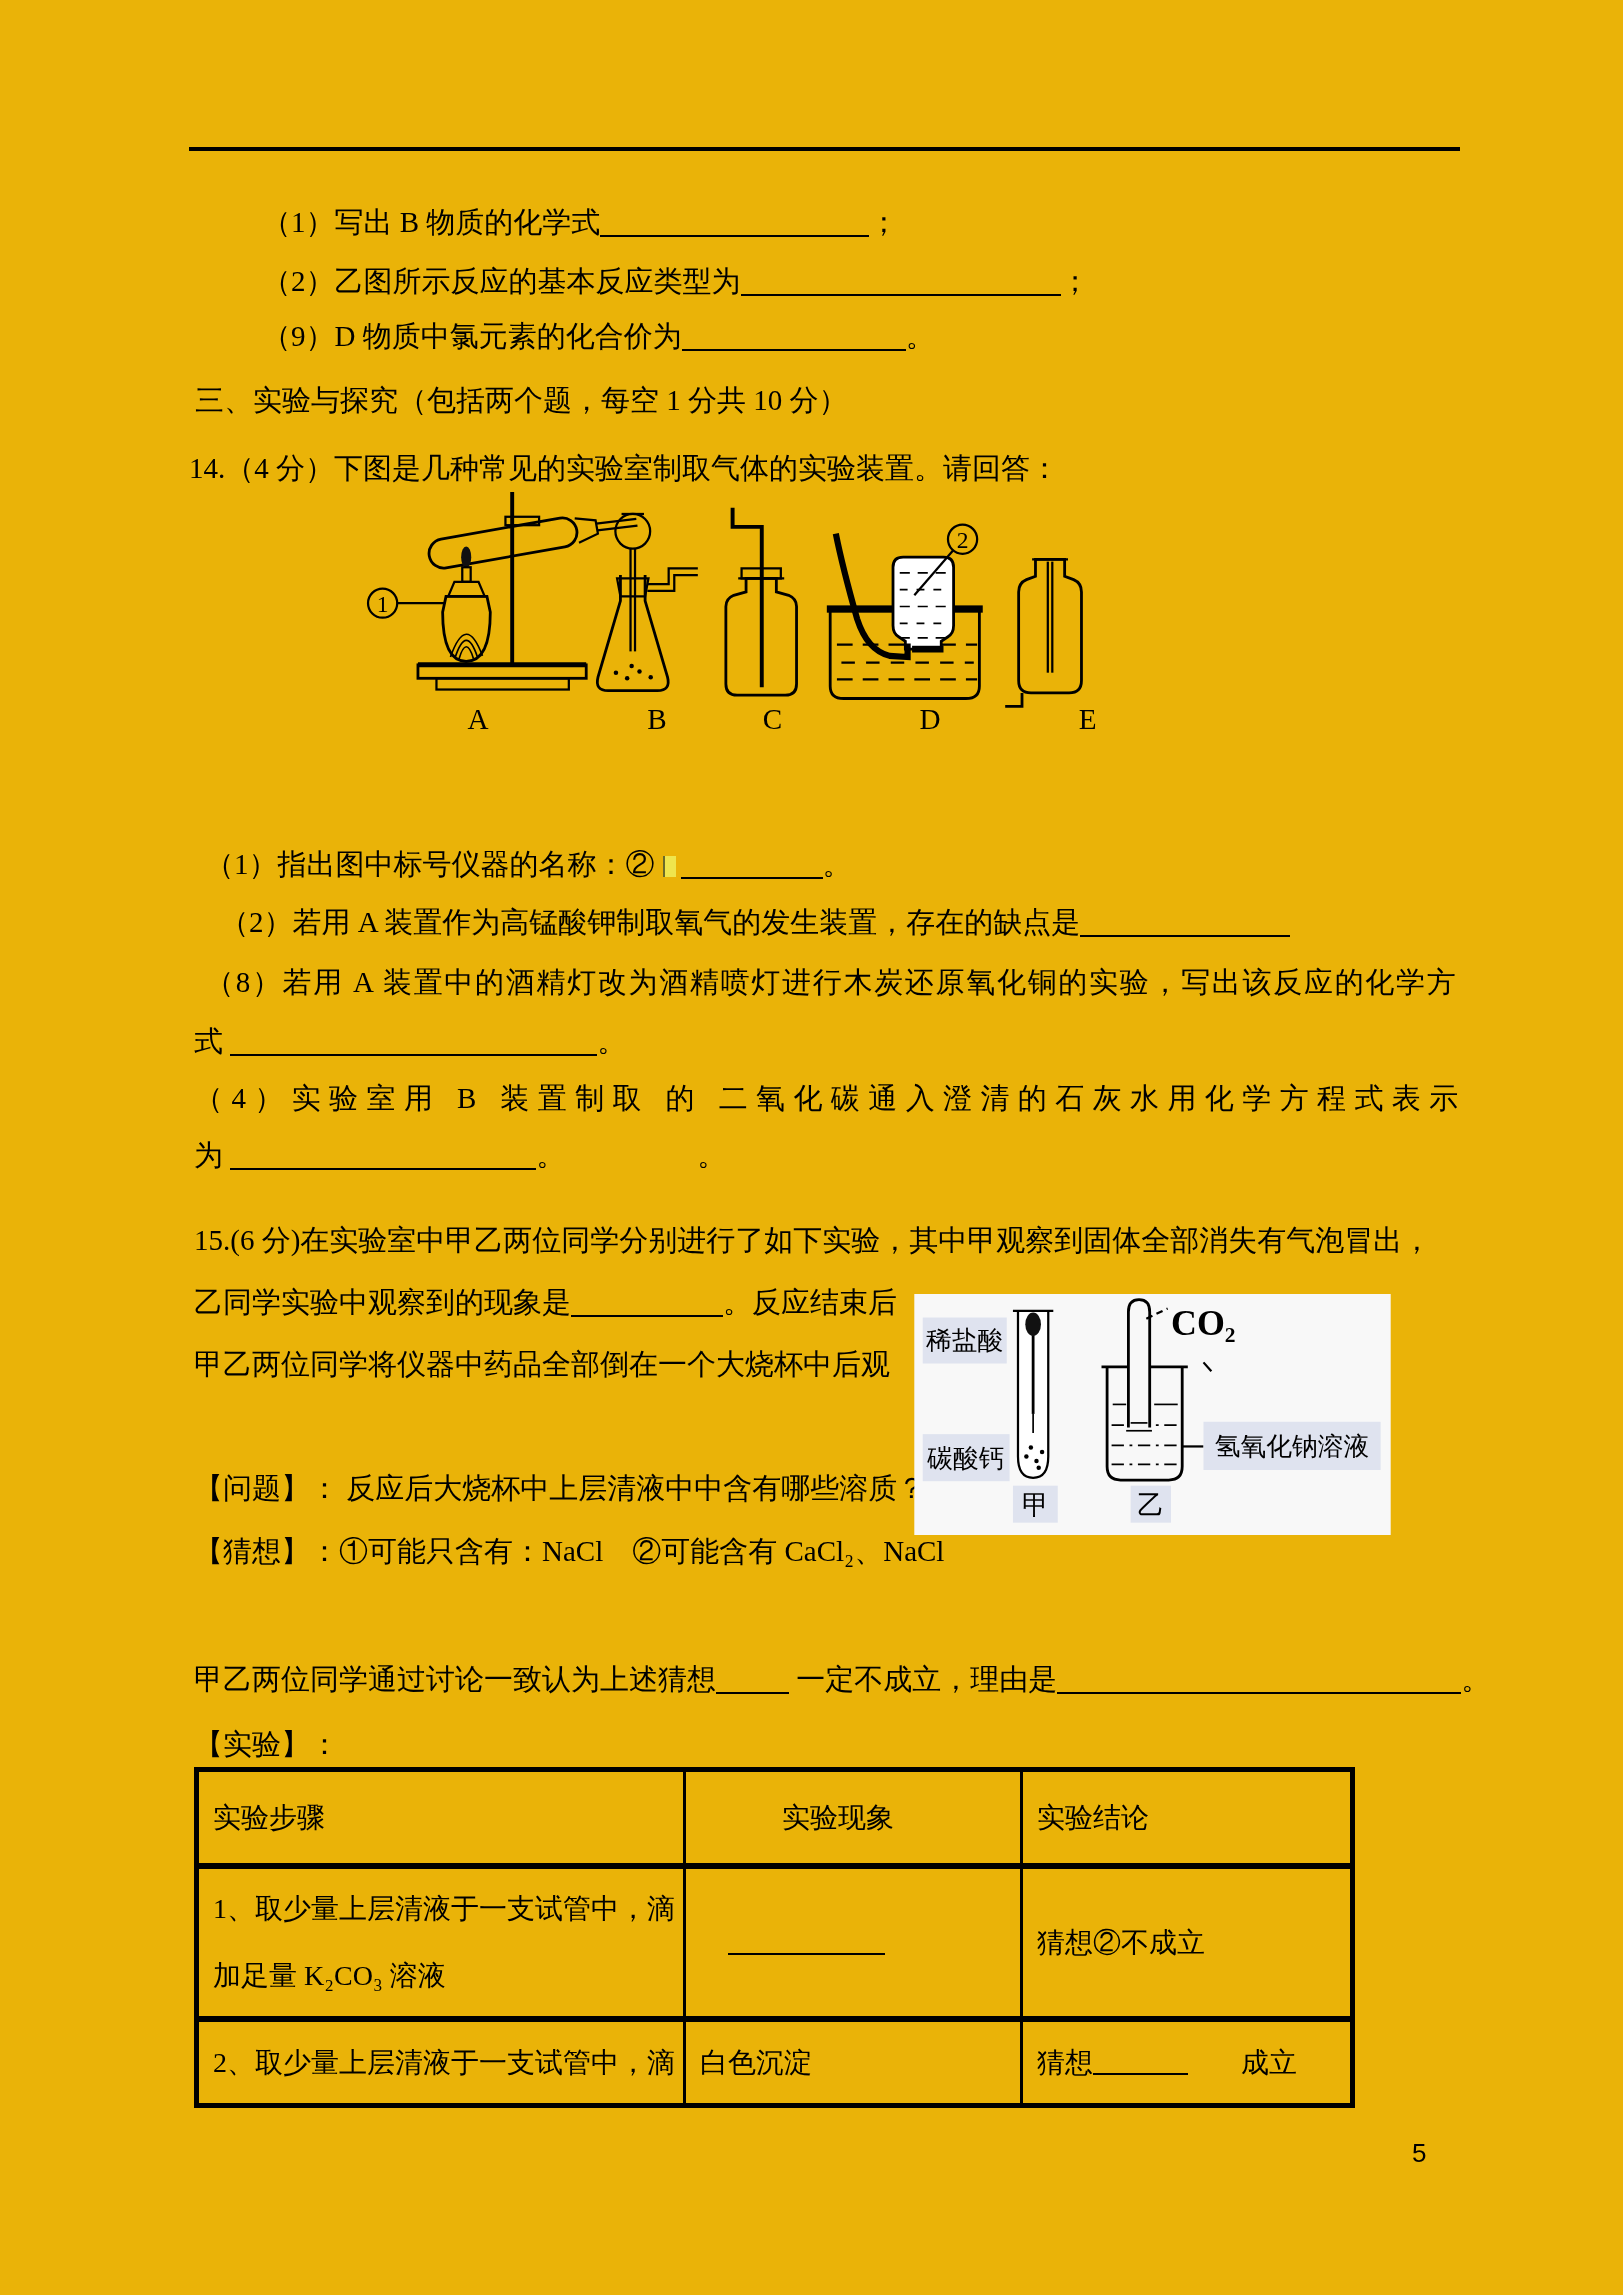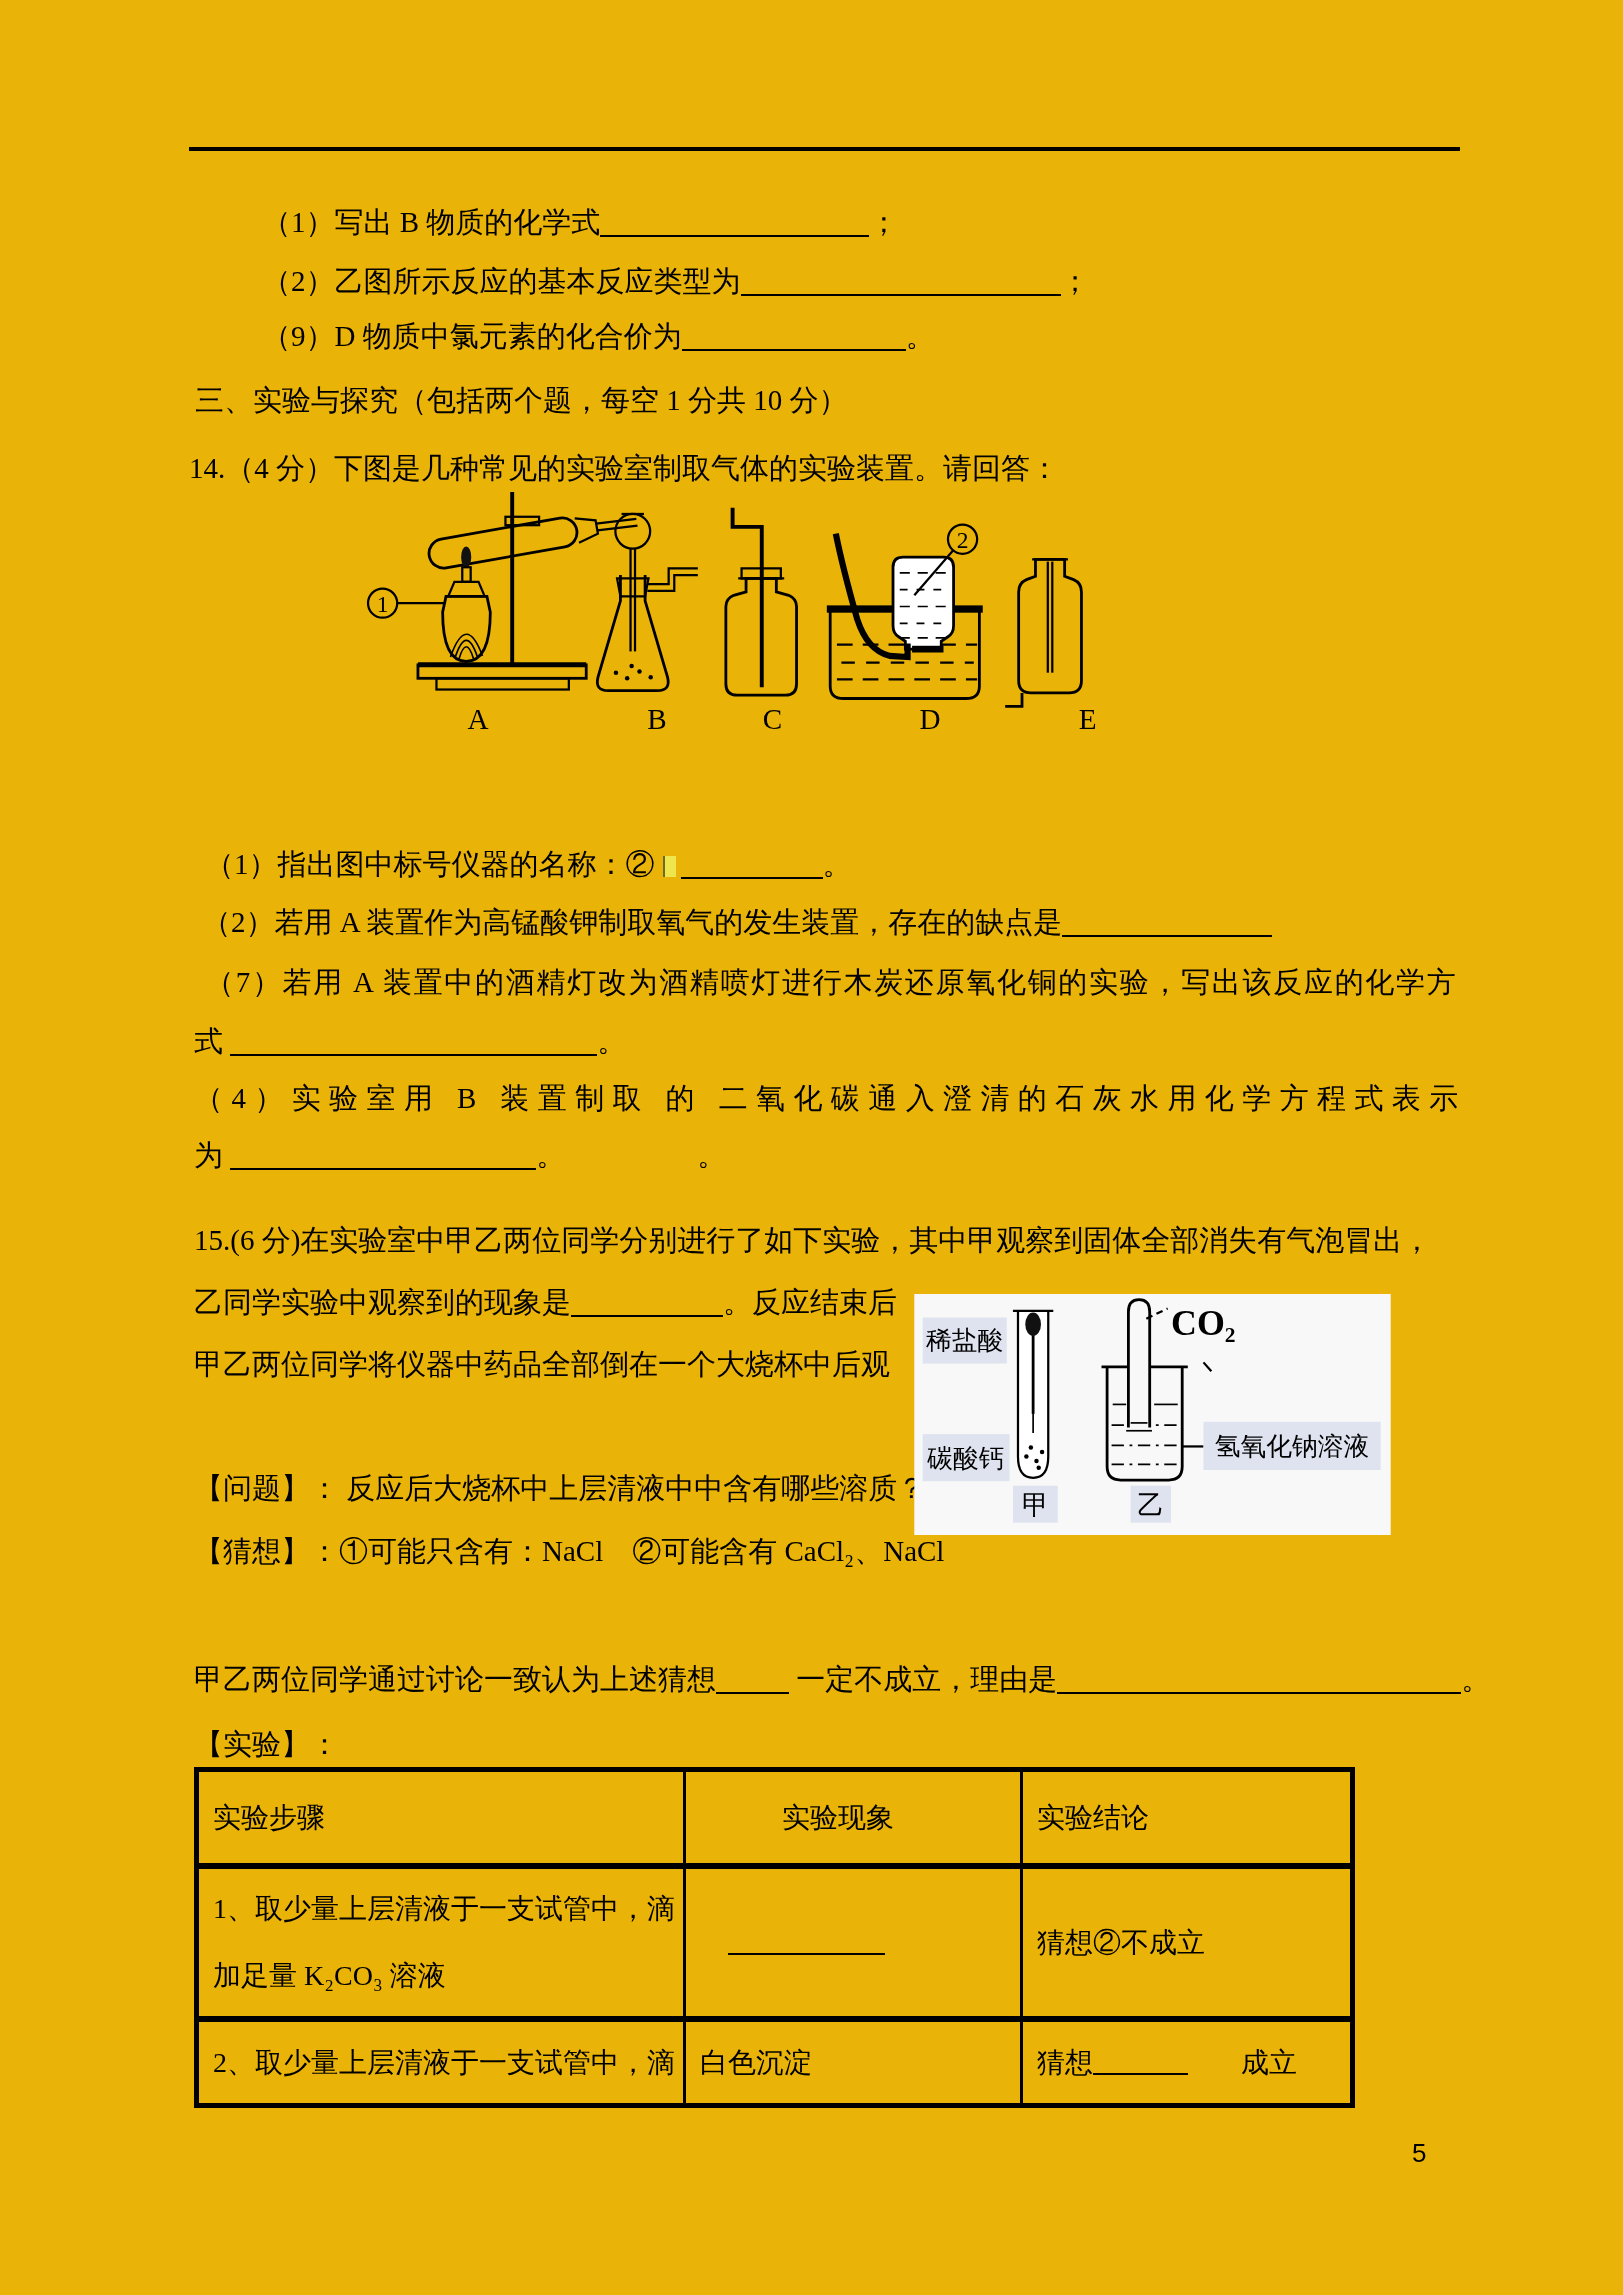--- a/index.html
+++ b/index.html
@@ -131,23 +131,23 @@
       <text x="852" y="1300">A</text>
       <text x="1171" y="1300">B</text>
       <text x="1377" y="1300">C</text>
       <text x="1658" y="1300">D</text>
       <text x="1939" y="1300">E</text>
     </g>
   </svg>
 
   <div class="line" style="left:205px;top:847px"><span>（1）指出图中标号仪器的名称：② </span><span class="cursor-mark"></span><span class="blank" style="width:142px"></span><span>。</span></div>
 
-  <div class="line" style="left:202px;top:905px"><span>（2）若用 A 装置作为高锰酸钾制取氧气的发生装置，存在的缺点是</span><span class="blank" style="width:210px"></span></div>
-
-  <div class="line sp3" style="left:205px;top:965px">（7）若用 A 装置中的酒精灯改为酒精喷灯进行木炭还原氧化铜的实验，写出该反应的化学方</div>
+  <div class="line" style="left:220px;top:905px"><span>（2）若用 A 装置作为高锰酸钾制取氧气的发生装置，存在的缺点是</span><span class="blank" style="width:210px"></span></div>
+
+  <div class="line sp3" style="left:205px;top:965px">（8）若用 A 装置中的酒精灯改为酒精喷灯进行木炭还原氧化铜的实验，写出该反应的化学方</div>
   <div class="line" style="left:194px;top:1024px"><span>式 </span><span class="blank" style="width:367px"></span><span>。</span></div>
 
   <div class="line sp15" style="left:194px;top:1081px">（4）实验室用 B 装置制取 的 二氧化碳通入澄清的石灰水用化学方程式表示</div>
   <div class="line" style="left:194px;top:1138px"><span>为 </span><span class="blank" style="width:306px"></span><span>。</span><span style="margin-left:132px">。</span></div>
 
   <div class="line" style="left:194px;top:1223px">15.(6 分)在实验室中甲乙两位同学分别进行了如下实验，其中甲观察到固体全部消失有气泡冒出，</div>
 
   <div class="line" style="left:194px;top:1285px"><span>乙同学实验中观察到的现象是</span><span class="blank" style="width:152px"></span><span>。反应结束后</span></div>
 
   <div class="line" style="left:194px;top:1347px">甲乙两位同学将仪器中药品全部倒在一个大烧杯中后观</div>

